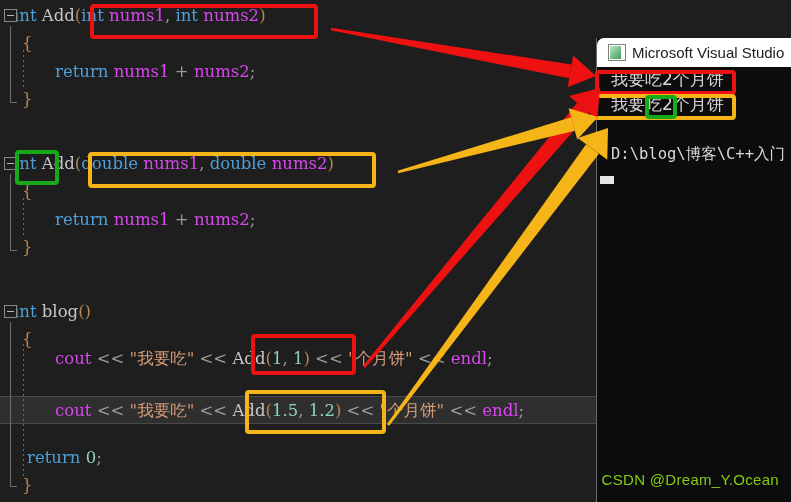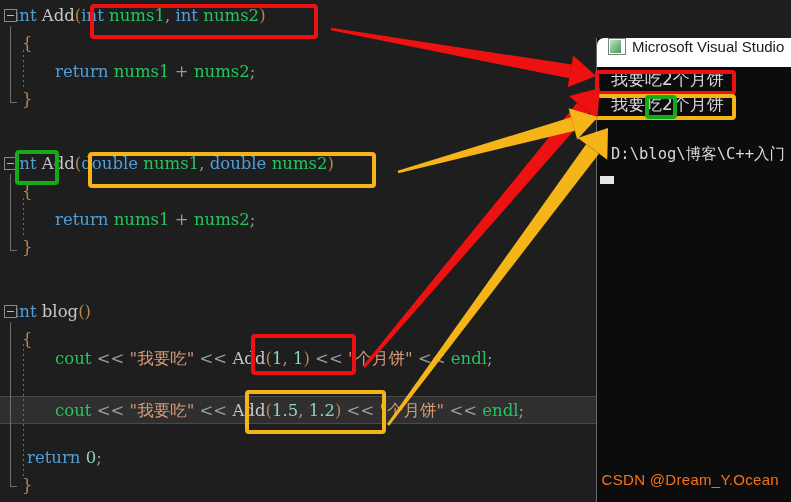--- a/index.html
+++ b/index.html
@@ -30,21 +30,21 @@
     color:#9b9b9b;
   }
   .ln-hl{
     background:#2f2f2f;
     width:596px;
     border-top:1px solid #4a4a4a;
     border-bottom:1px solid #4a4a4a;
     box-sizing:border-box;
   }
   .kw{color:#4f9fd8;}
-  .id{color:#22c55e;}
+  .id{color:#d946ef;}
   .br{color:#b8864f;}
   .str{color:#d49a78;}
   .num{color:#8fd6b4;}
   .op{color:#9b9b9b;}
   .fn{color:#c8c8c8;}
 
   
   .fold{
     position:absolute;
     width:13px;height:13px;
@@ -87,21 +87,21 @@
     width:195px;height:464px;
     background:#0c0c0c;
     border-left:1px solid #6b6b6b;
     box-sizing:border-box;
     overflow:hidden;
   }
   #console-titlebar{
     position:absolute;left:0;top:0;width:195px;height:29px;
     background:#ffffff;
     border-top-left-radius:7px;
-    display:flex;align-items:flex-start;
+    display:flex;align-items:center;
     overflow:hidden;
   }
   #console-title-text{
     font-family:"Liberation Sans",sans-serif;
     font-size:15px;color:#1b1b1b;
     white-space:nowrap;
     margin-left:6px;
   }
   .win-icon{
     width:16px;height:15px;margin-left:11px;
@@ -129,21 +129,21 @@
   .cline.path{font-family:"DejaVu Sans Mono","Liberation Mono",monospace;font-size:15.5px;}
   .cline.zh{font-size:17px;}
   #caret{
     width:14px;height:8px;background:#e6e6e6;
     margin-top:9px;margin-left:1px;
   }
 
   
   #watermark{
     position:absolute;right:12px;bottom:14px;
-    color:#f97316;font-size:15px;
+    color:#84cc16;font-size:15px;
     font-family:"Liberation Sans",sans-serif;
     letter-spacing:.3px;
   }
 </style>
 </head>
 <body>
 
 <div id="screen">
 
   <div id="editor">

